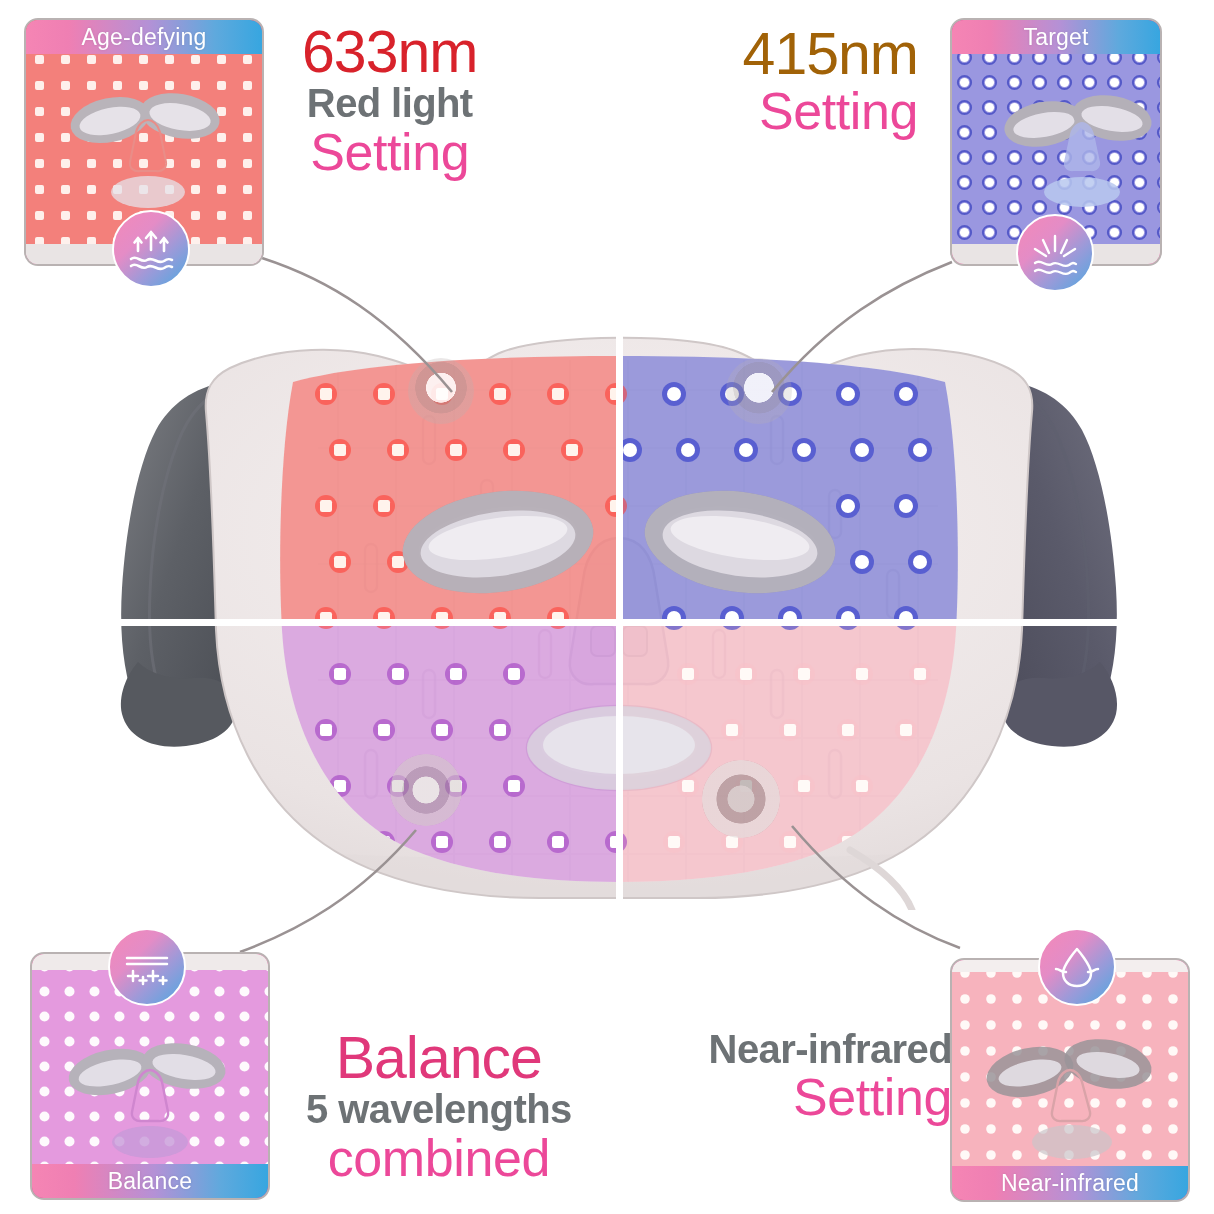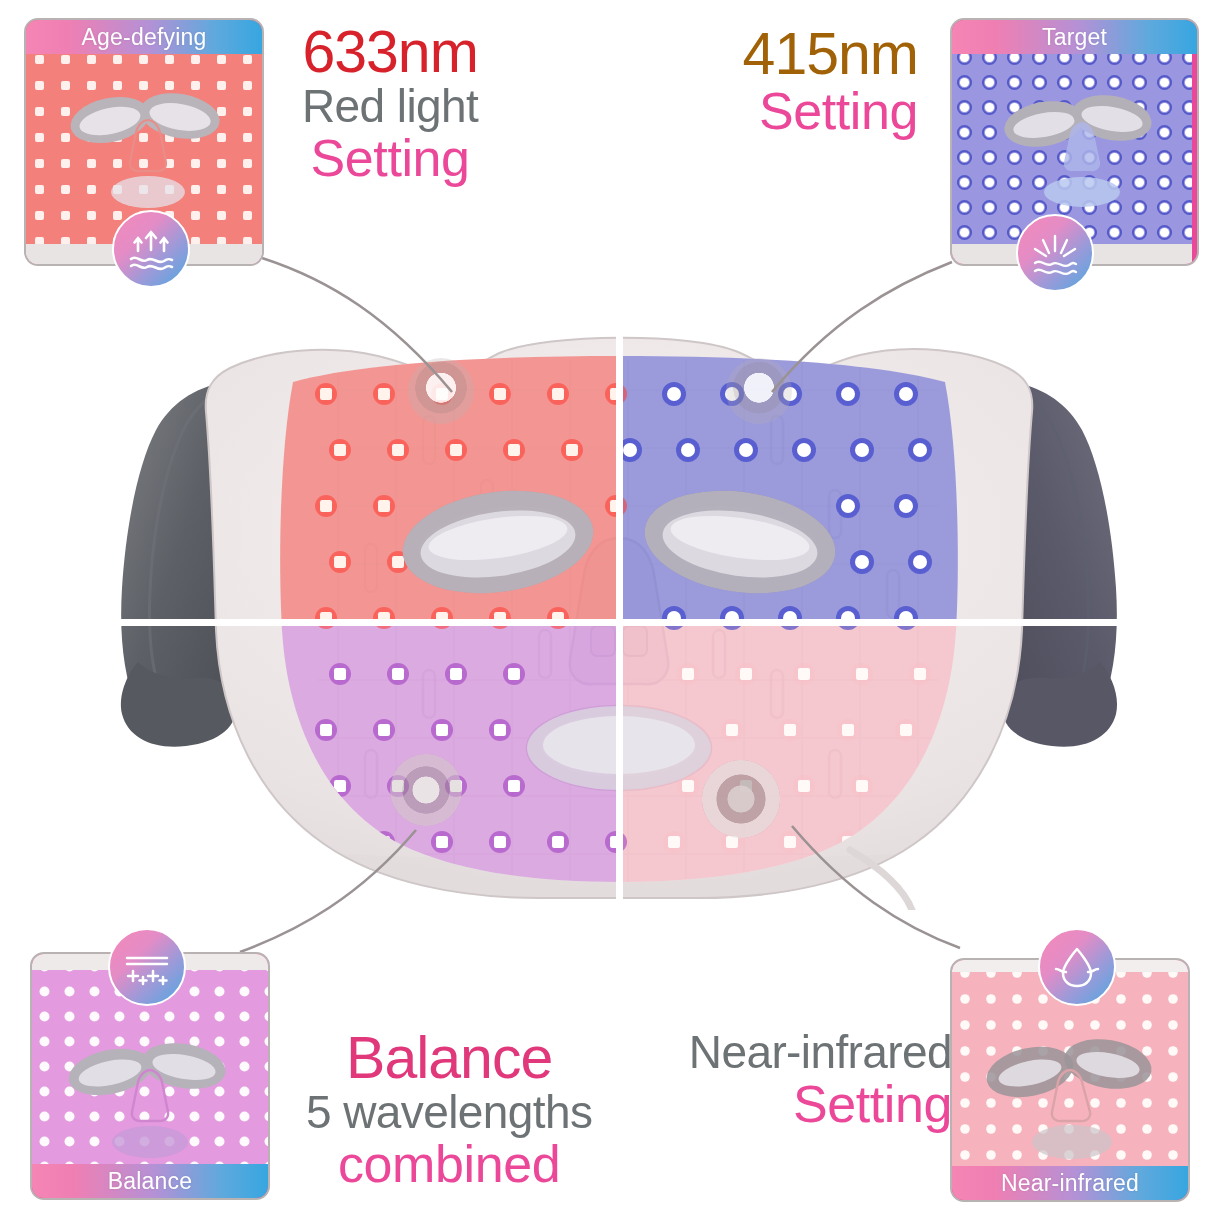--- a/index.html
+++ b/index.html
@@ -53,22 +53,22 @@
   
   .txtblock { position: absolute; z-index: 5; }
   .nm {
     font-size: 59px;
     font-weight: 400;
     letter-spacing: -1px;
     line-height: 1.02;
     white-space: nowrap;
   }
   .sub1 {
-    font-size: 46px;
-    font-weight: 400;
+    font-size: 40px;
+    font-weight: 700;
     color: #6d7275;
     line-height: 1.06;
     letter-spacing: -.6px;
     white-space: nowrap;
   }
   .sub2 {
     font-size: 52px;
     font-weight: 300;
     color: #ec4899;
     line-height: 1.06;
@@ -452,21 +452,21 @@
         <path d="M6,43 C12,38 16,48 22,44 C28,40 33,49 39,45 C43,42 45,43 47,44"></path>
       </g>
     </svg>
   </div>
   <div class="txtblock ta-left" style="left:302px; top:22px;">
     <div class="nm" style="color:#d8222b;">633nm</div>
     <div class="sub1">Red light</div>
     <div class="sub2">Setting</div>
   </div>
 
-  <div class="thumb" style="left:950px; top:18px; width:249px; height:248px;">
+  <div class="thumb" style="left:950px; top:18px; width:212px; height:248px;">
     <div class="thumb-photo">
       <svg viewBox="0 0 240 248" width="240" height="248" style="position:absolute;inset:0;">
         <defs>
           <pattern id="dotsBlue" width="25" height="25" patternUnits="userSpaceOnUse">
             <circle cx="12.5" cy="12.5" r="4.6" fill="#ffffff"></circle>
             <circle cx="12.5" cy="12.5" r="6.6" fill="none" stroke="#3c44c0" stroke-width="2" opacity=".75"></circle>
           </pattern>
         </defs>
         <rect x="0" y="34" width="240" height="192" fill="#9a97e0"></rect>
         <rect x="0" y="34" width="240" height="192" fill="url(#dotsBlue)"></rect>

